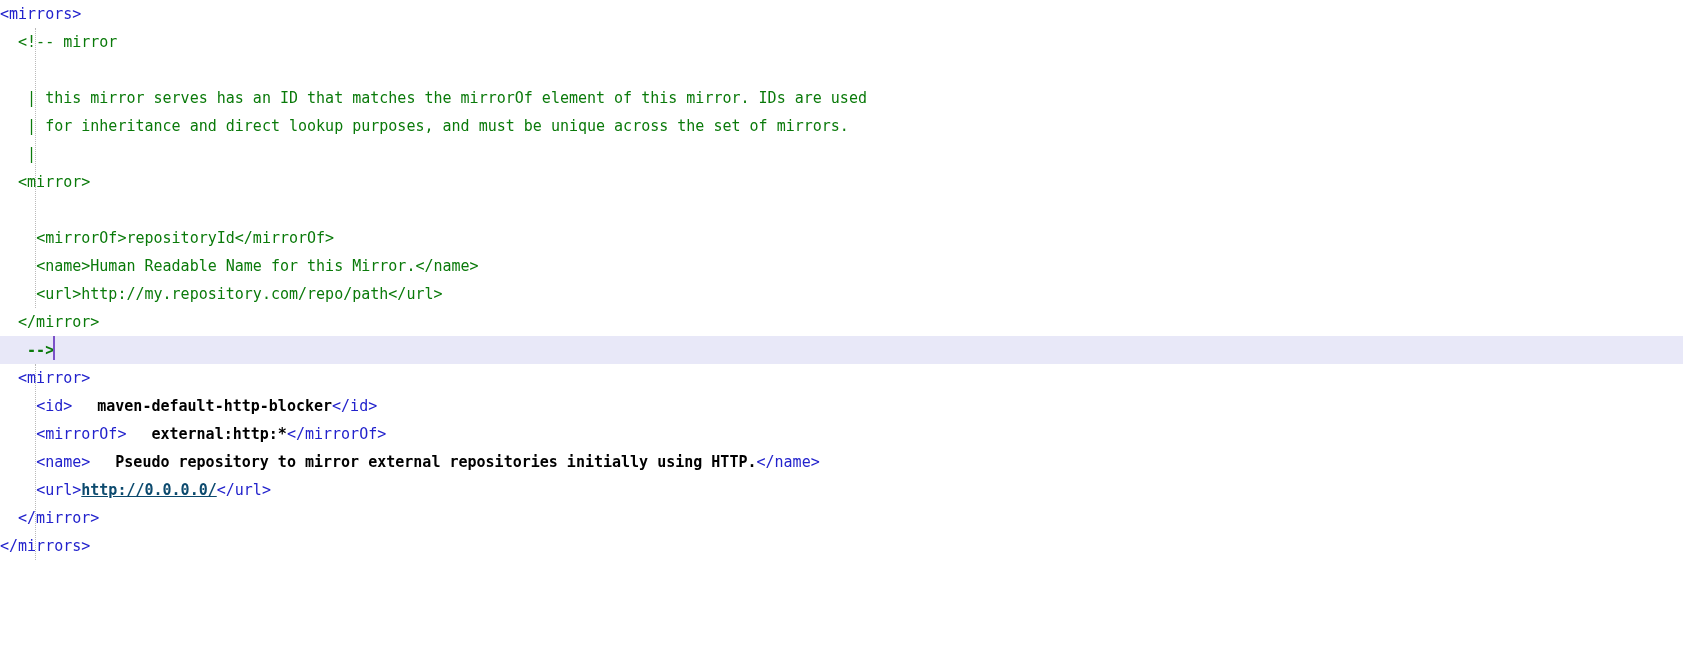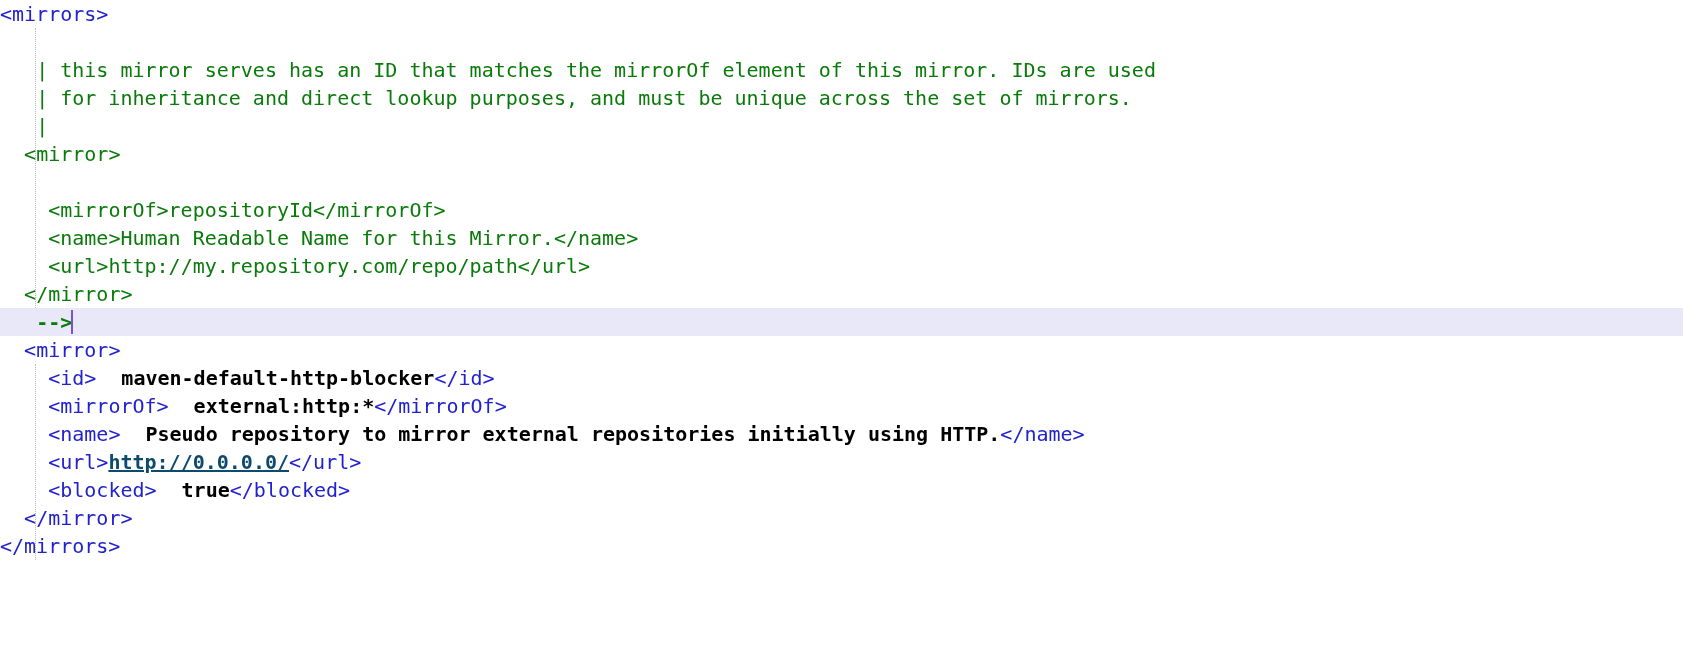--- a/index.html
+++ b/index.html
@@ -11,21 +11,21 @@
   body {
     font-family: "DejaVu Sans Mono", "Liberation Mono", monospace;
   }
   #editor {
     position: relative;
     width: 1683px;
     height: 647px;
     background: #ffffff;
     overflow: hidden;
     font-family: "DejaVu Sans Mono", "Liberation Mono", monospace;
-    font-size: 20px;
+    font-size: 15px;
     line-height: 28px;
     letter-spacing: 0px;
     -webkit-font-smoothing: none;
   }
   
   .indent-guide {
     position: absolute;
     width: 1px;
     border-left: 1px dotted #b9b9b9;
     pointer-events: none;
@@ -63,33 +63,33 @@
 </head>
 <body>
 
 <div id="editor">
   <div id="indent-guides">
       <div class="indent-guide" style="left: 35px; top: 28px; height: 280px;"></div>
       <div class="indent-guide" style="left: 35px; top: 364px; height: 196px;"></div>
     </div>
   <div class="code-lines" id="code-lines">
       <div class="line"><span class="tag">&lt;mirrors&gt;</span></div>
+      <div class="line"><span>  </span><span class="comment">&lt;!-- mirror</span></div>
       <div class="line"><span>   </span></div>
       <div class="line"><span>   </span><span class="comment">| this mirror serves has an ID that matches the mirrorOf element of this mirror. IDs are used</span></div>
       <div class="line"><span>   </span><span class="comment">| for inheritance and direct lookup purposes, and must be unique across the set of mirrors.</span></div>
       <div class="line"><span>   </span><span class="comment">|</span></div>
       <div class="line"><span>  </span><span class="comment">&lt;mirror&gt;</span></div>
       <div class="line"><span>    </span></div>
       <div class="line"><span>    </span><span class="comment">&lt;mirrorOf&gt;repositoryId&lt;/mirrorOf&gt;</span></div>
       <div class="line"><span>    </span><span class="comment">&lt;name&gt;Human Readable Name for this Mirror.&lt;/name&gt;</span></div>
       <div class="line"><span>    </span><span class="comment">&lt;url&gt;</span><span class="comment link">http://my.repository.com/repo/path</span><span class="comment">&lt;/url&gt;</span></div>
       <div class="line"><span>  </span><span class="comment">&lt;/mirror&gt;</span></div>
       <div class="line current"><span>   </span><span class="comment-bold">--&gt;</span><span class="caret"></span></div>
       <div class="line"><span>  </span><span class="tag">&lt;mirror&gt;</span></div>
       <div class="line"><span>    </span><span class="tag">&lt;id&gt;</span><span class="text">maven-default-http-blocker</span><span class="tag">&lt;/id&gt;</span></div>
       <div class="line"><span>    </span><span class="tag">&lt;mirrorOf&gt;</span><span class="text">external:http:*</span><span class="tag">&lt;/mirrorOf&gt;</span></div>
       <div class="line"><span>    </span><span class="tag">&lt;name&gt;</span><span class="text">Pseudo repository to mirror external repositories initially using HTTP.</span><span class="tag">&lt;/name&gt;</span></div>
       <div class="line"><span>    </span><span class="tag">&lt;url&gt;</span><span class="link-bold">http://0.0.0.0/</span><span class="tag">&lt;/url&gt;</span></div>
-      <div class="line"><span>    </span><span class="tag">&lt;blocked&gt;</span><span class="text">true</span><span class="tag">&lt;/blocked&gt;</span></div>
       <div class="line"><span>  </span><span class="tag">&lt;/mirror&gt;</span></div>
       <div class="line"><span class="tag">&lt;/mirrors&gt;</span></div>
     </div>
 </div>
 
 </body></html>

